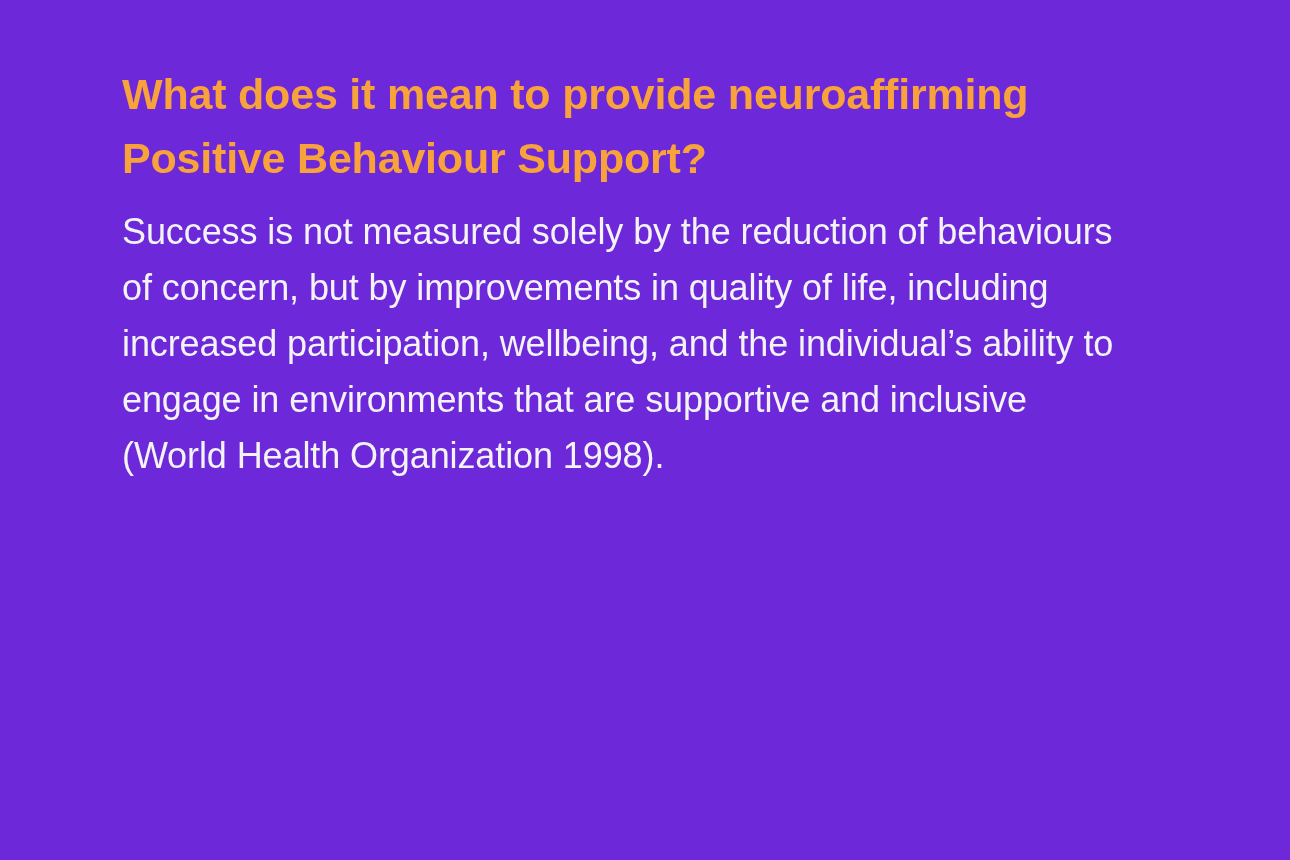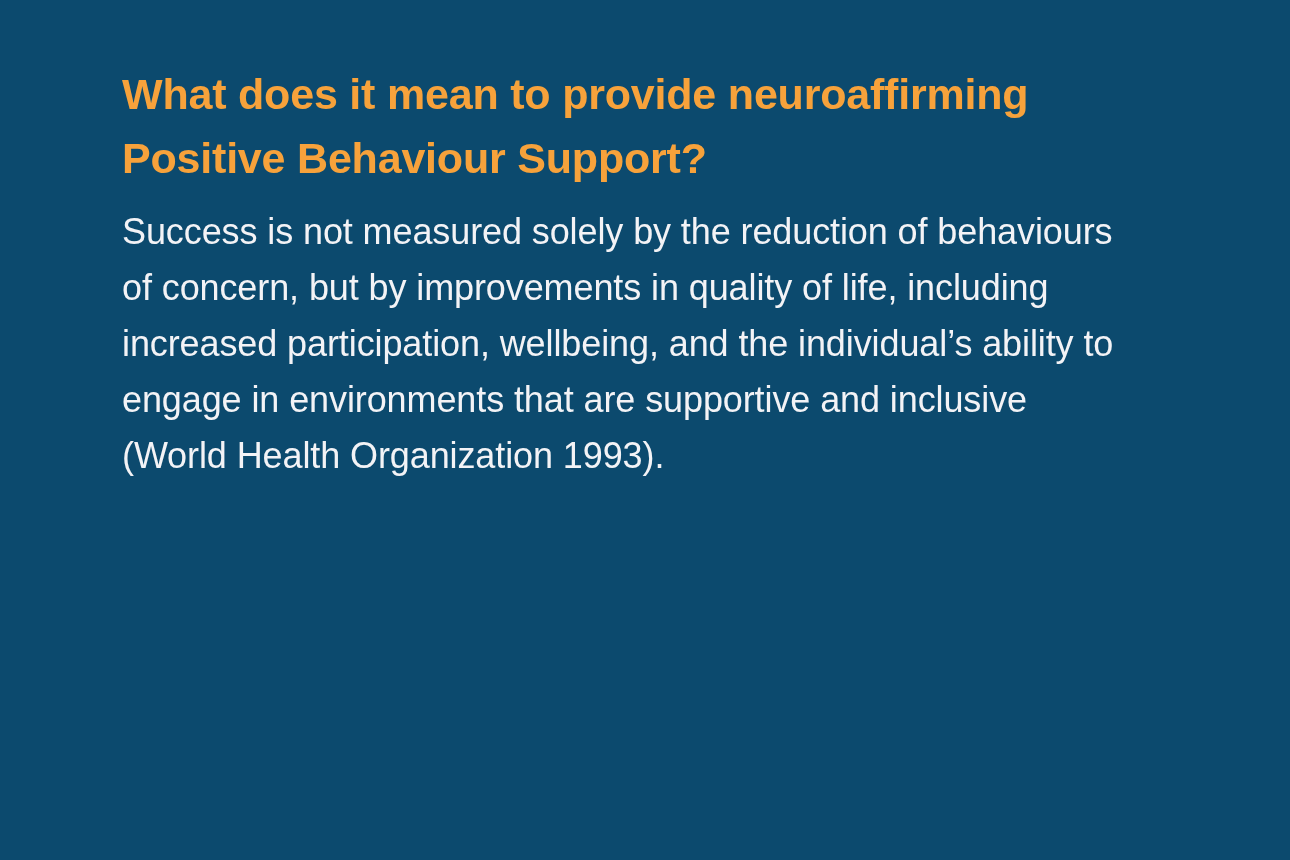--- a/index.html
+++ b/index.html
@@ -13,21 +13,21 @@
     height: 860px;
     background: #041E42;
     font-family: "Liberation Sans", sans-serif;
     overflow: hidden;
   }
 
   .slide {
     position: relative;
     width: 1290px;
     height: 860px;
-    background: #0c4a6e;
+    background: #6d28d9;
     box-sizing: border-box;
     padding: 62px 122px 16px 122px;
   }
 
   .content {
     width: 1010px;
   }
 
   .slide-heading {
     color: #F7A23B;
@@ -57,16 +57,16 @@
 </style>
 </head>
 <body>
 
 <div class="slide">
   <div class="content">
 
     <h1 class="slide-heading">What does it mean to provide neuroaffirming Positive Behaviour Support?</h1>
 
 
-    <p class="body-paragraph">Success is not measured solely by the reduction of behaviours of concern, but by improvements in quality of life, including increased participation, wellbeing, and the individual’s ability to engage in environments that are supportive and inclusive (World Health Organization 1993).</p>
+    <p class="body-paragraph">Success is not measured solely by the reduction of behaviours of concern, but by improvements in quality of life, including increased participation, wellbeing, and the individual’s ability to engage in environments that are supportive and inclusive (World Health Organization 1998).</p>
 
   </div>
 </div>
 
 </body></html>

